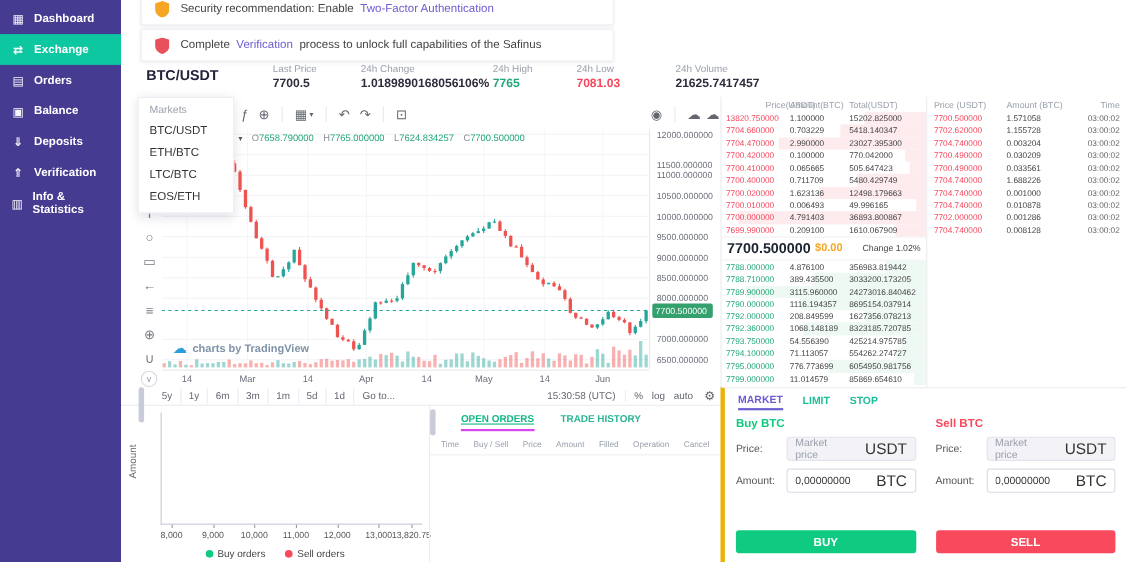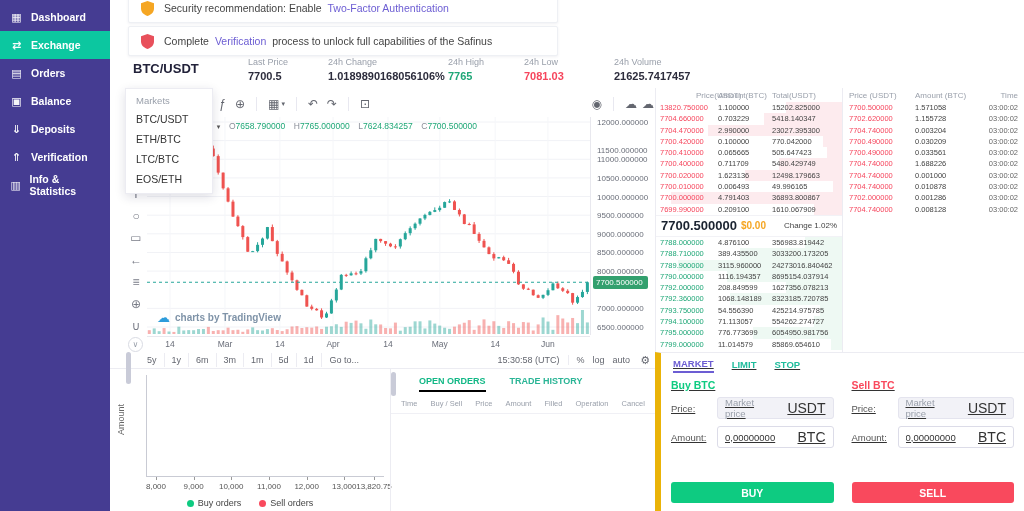--- a/index.html
+++ b/index.html
@@ -107,21 +107,21 @@
   
   .tradehistory{position:absolute;left:732px;top:88px;width:182px;height:264px;border-left:1px solid #ececf2;}
   .th-head{display:flex;height:14px;align-items:center;font-size:8px;color:#9aa0ab;padding:0 6px;}
   .thh0{width:66px;}.thh1{width:58px;}.thh2{flex:1;text-align:right;}
   .th-row{display:flex;height:11.3px;line-height:11.3px;font-size:7.5px;padding:0 6px;}
   .th-price{width:66px;color:#f6465d;}
   .th-amt{width:58px;color:#444;}
   .th-time{flex:1;text-align:right;color:#666;}
 
   
-  .tradeform{position:absolute;left:545px;top:352px;width:369px;height:159px;border-top:1px solid #ececf2;border-left:6px solid #eab308;background:#fff;text-decoration:underline;}
+  .tradeform{position:absolute;left:545px;top:352px;width:369px;height:159px;border-top:1px solid #ececf2;border-left:4px solid #eab308;background:#fff;}
   .tf-tabs{display:flex;gap:18px;padding:5px 12px 2px;align-items:center;}
   .tf-tab{font-size:9.5px;font-weight:bold;color:#1fbc9c;cursor:pointer;padding-bottom:2px;}
   .tf-tab.active{color:#6c5dd3;border-bottom:2px solid #6c5dd3;}
   .tf-cols{display:flex;gap:18px;padding:0 10px;}
   .tf-col{flex:1;position:relative;height:132px;}
   .tf-title{font-size:10.5px;font-weight:bold;margin:4px 0 6px;}
   .tf-title.buy{color:#0ecb81;}
   .tf-title.sell{color:#f9495d;}
   .tf-row{display:flex;align-items:center;margin-bottom:7px;}
   .tf-label{width:46px;font-size:9.5px;color:#555;}
@@ -144,21 +144,21 @@
   .depth-legend{position:absolute;bottom:3px;left:0;right:0;display:flex;justify-content:center;gap:18px;font-size:9px;color:#444;}
   .leg-item{display:flex;align-items:center;}
   .dot{width:7px;height:7px;border-radius:50%;display:inline-block;margin-right:4px;}
   .dot.green{background:#0ecb81;}
   .dot.red{background:#f9495d;}
 
   
   .orders-panel{position:absolute;left:280px;top:368px;width:265px;height:143px;border-top:1px solid #ececf2;border-left:1px solid #ececf2;}
   .oo-tabs{display:flex;gap:24px;padding:7px 0 0 28px;}
   .oo-tab{font-size:9px;font-weight:bold;color:#2bb596;padding-bottom:4px;cursor:pointer;}
-  .oo-tab.active{color:#12b886;border-bottom:2px solid #000000;}
+  .oo-tab.active{color:#12b886;border-bottom:2px solid #d946ef;text-decoration:underline;}
   .oo-head{display:flex;justify-content:space-between;padding:7px 10px 5px;font-size:7.5px;color:#9aa0ab;border-bottom:1px solid #f0f0f5;}
 </style>
 </head>
 <body>
 
 <div class="app">
 
   <aside class="sidebar">
     <nav>
         <div class="side-item">

